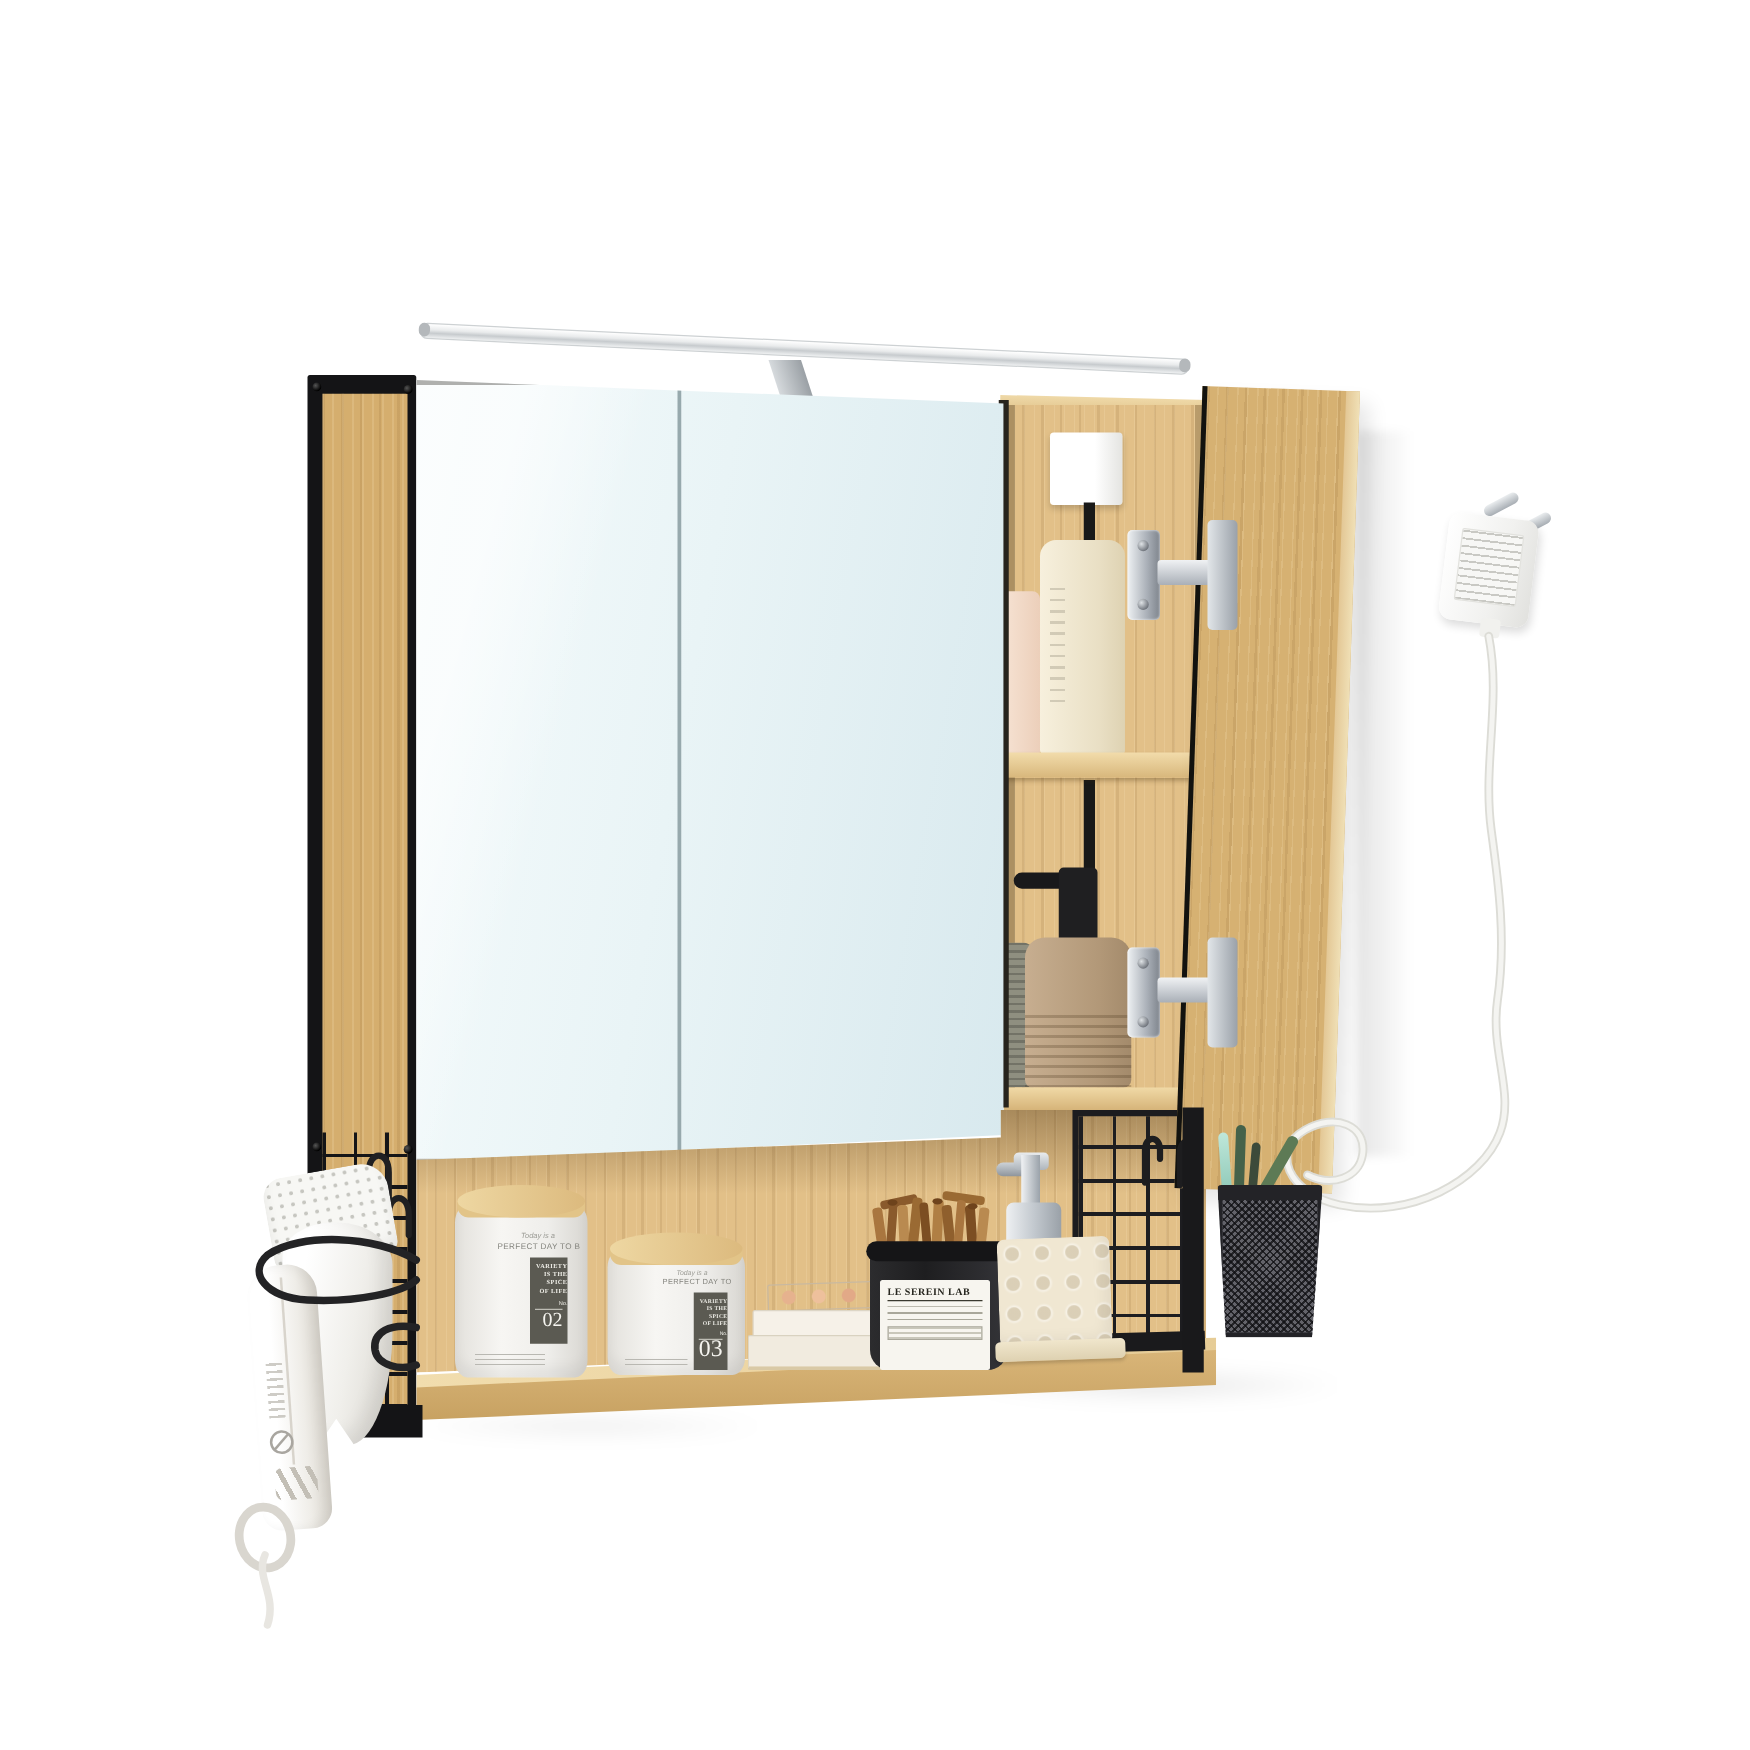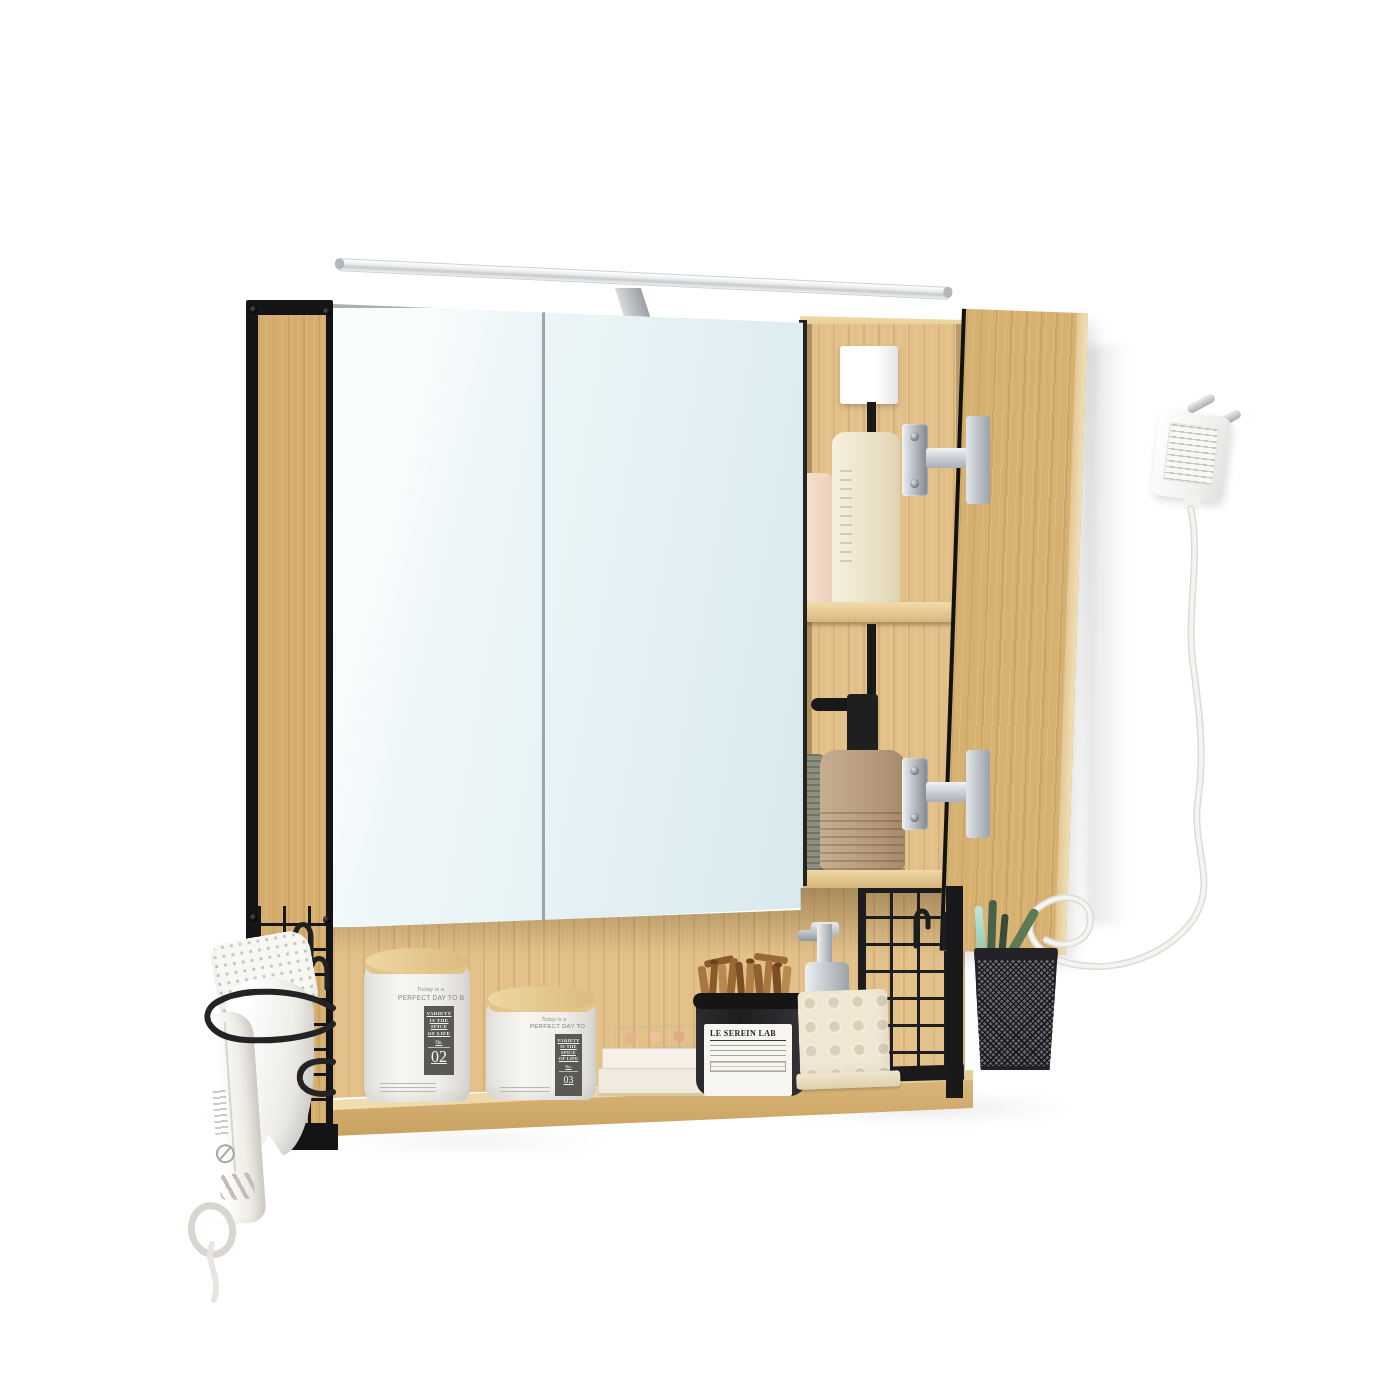--- a/index.html
+++ b/index.html
@@ -133,39 +133,39 @@
   .can-lid{position:absolute;left:2px;top:0;right:2px;height:26px;border-radius:50%;
     background:linear-gradient(90deg,#eed7a2,#dcba7e);}
   .can-lid-side{position:absolute;left:2px;top:13px;right:2px;height:13px;border-radius:0 0 9px 9px;background:#e2c488;}
   .can-body{position:absolute;left:0;right:0;bottom:0;border-radius:10px/14px;
     background:linear-gradient(90deg,#e3e1dc,#f7f6f3 35%,#efeeeb 70%,#d8d6d1);
     box-shadow:inset 0 -8px 10px rgba(0,0,0,.06);}
   #canister-02 .can-body{top:16px;}
   #canister-03 .can-body{top:14px;}
   .can-script{position:absolute;font-style:italic;color:#9b9b95;}
   .can-head{position:absolute;color:#84847e;letter-spacing:.3px;white-space:nowrap;overflow:hidden;}
-  .can-block{position:absolute;background:#5b5a52;color:#efeee8;text-align:center;text-decoration:underline;}
+  .can-block{position:absolute;background:#5b5a52;color:#efeee8;text-align:right;}
   .can-block .bl{font-family:"Liberation Serif",serif;font-weight:bold;display:block;}
   .can-block .no{display:block;}
   .can-block .num{display:block;font-family:"Liberation Serif",serif;color:#f5f4ef;
     border-top:1px solid #bdbcb4;margin:2px 4px 0;}
   .can-fine{position:absolute;background:repeating-linear-gradient(0deg,#b9b8b2 0 1px,rgba(0,0,0,0) 1px 4px);}
   #canister-02 .can-script{right:26px;top:22px;font-size:6px;}
   #canister-02 .can-head{right:6px;top:30px;font-size:6.5px;width:66px;}
   #canister-02 .can-block{right:16px;top:42px;width:30px;height:64px;padding-top:5px;}
   #canister-02 .bl{font-size:5px;line-height:6.5px;letter-spacing:.4px;}
   #canister-02 .no{font-size:4.5px;margin-top:3px;}
   #canister-02 .num{font-size:16px;line-height:18px;}
   #canister-02 .can-fine{left:16px;bottom:10px;width:56px;height:9px;}
   #canister-03 .can-script{right:30px;top:16px;font-size:5.5px;}
   #canister-03 .can-head{right:10px;top:23px;font-size:6px;width:56px;}
   #canister-03 .can-block{right:14px;top:34px;width:27px;height:58px;padding-top:4px;}
   #canister-03 .bl{font-size:4.5px;line-height:6px;letter-spacing:.3px;}
   #canister-03 .no{font-size:4px;margin-top:2px;}
-  #canister-03 .num{font-size:10px;line-height:16px;}
+  #canister-03 .num{font-size:19px;line-height:16px;}
   #canister-03 .can-fine{left:14px;bottom:8px;width:50px;height:8px;}
 
   #palette-stack{left:598px;top:1024px;width:106px;height:72px;}
   #palette-stack .p1{position:absolute;left:16px;top:2px;width:88px;height:20px;border:1px solid #c9b9a0;border-radius:2px;
     background:linear-gradient(90deg,#ecd0a8,#f8e8ca 40%,#dcb98d);transform:rotate(-2deg);
     background-image:radial-gradient(circle at 16px 10px,#e6b28e 5px,rgba(0,0,0,0) 6px),
       radial-gradient(circle at 40px 10px,#eec09c 5px,rgba(0,0,0,0) 6px),
       radial-gradient(circle at 64px 10px,#e2a987 5px,rgba(0,0,0,0) 6px);}
   #palette-stack .p2{position:absolute;left:4px;top:24px;width:98px;height:20px;background:#f6f1e8;border:1px solid #ddd6c6;border-radius:2px;}
   #palette-stack .p3{position:absolute;left:0;top:44px;width:106px;height:24px;background:#f1ebdf;border:1px solid #d9d2c0;

